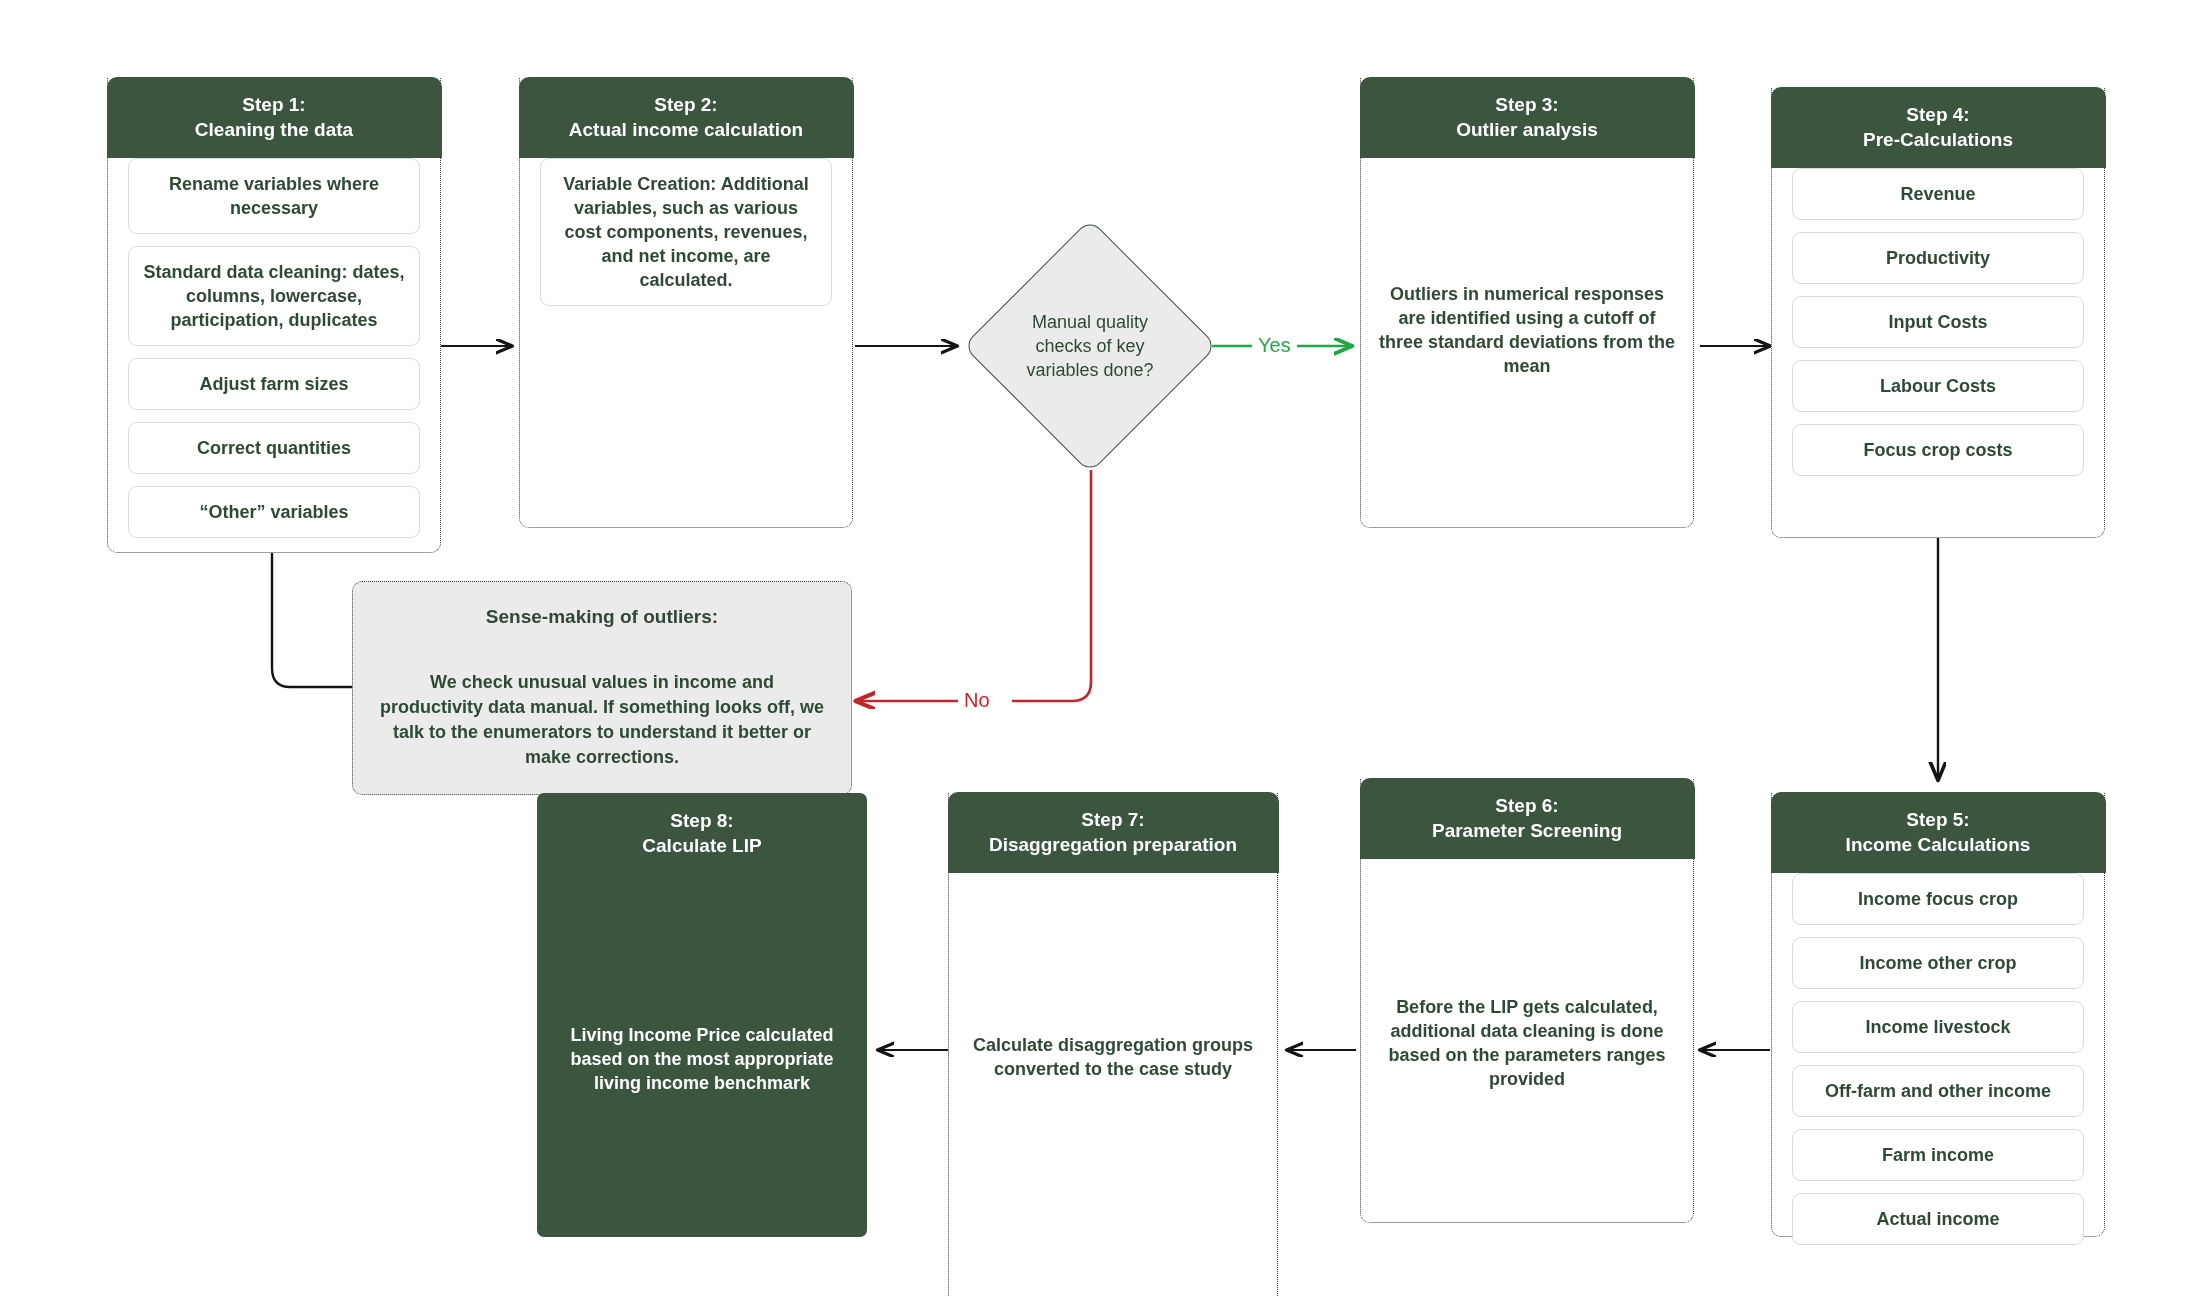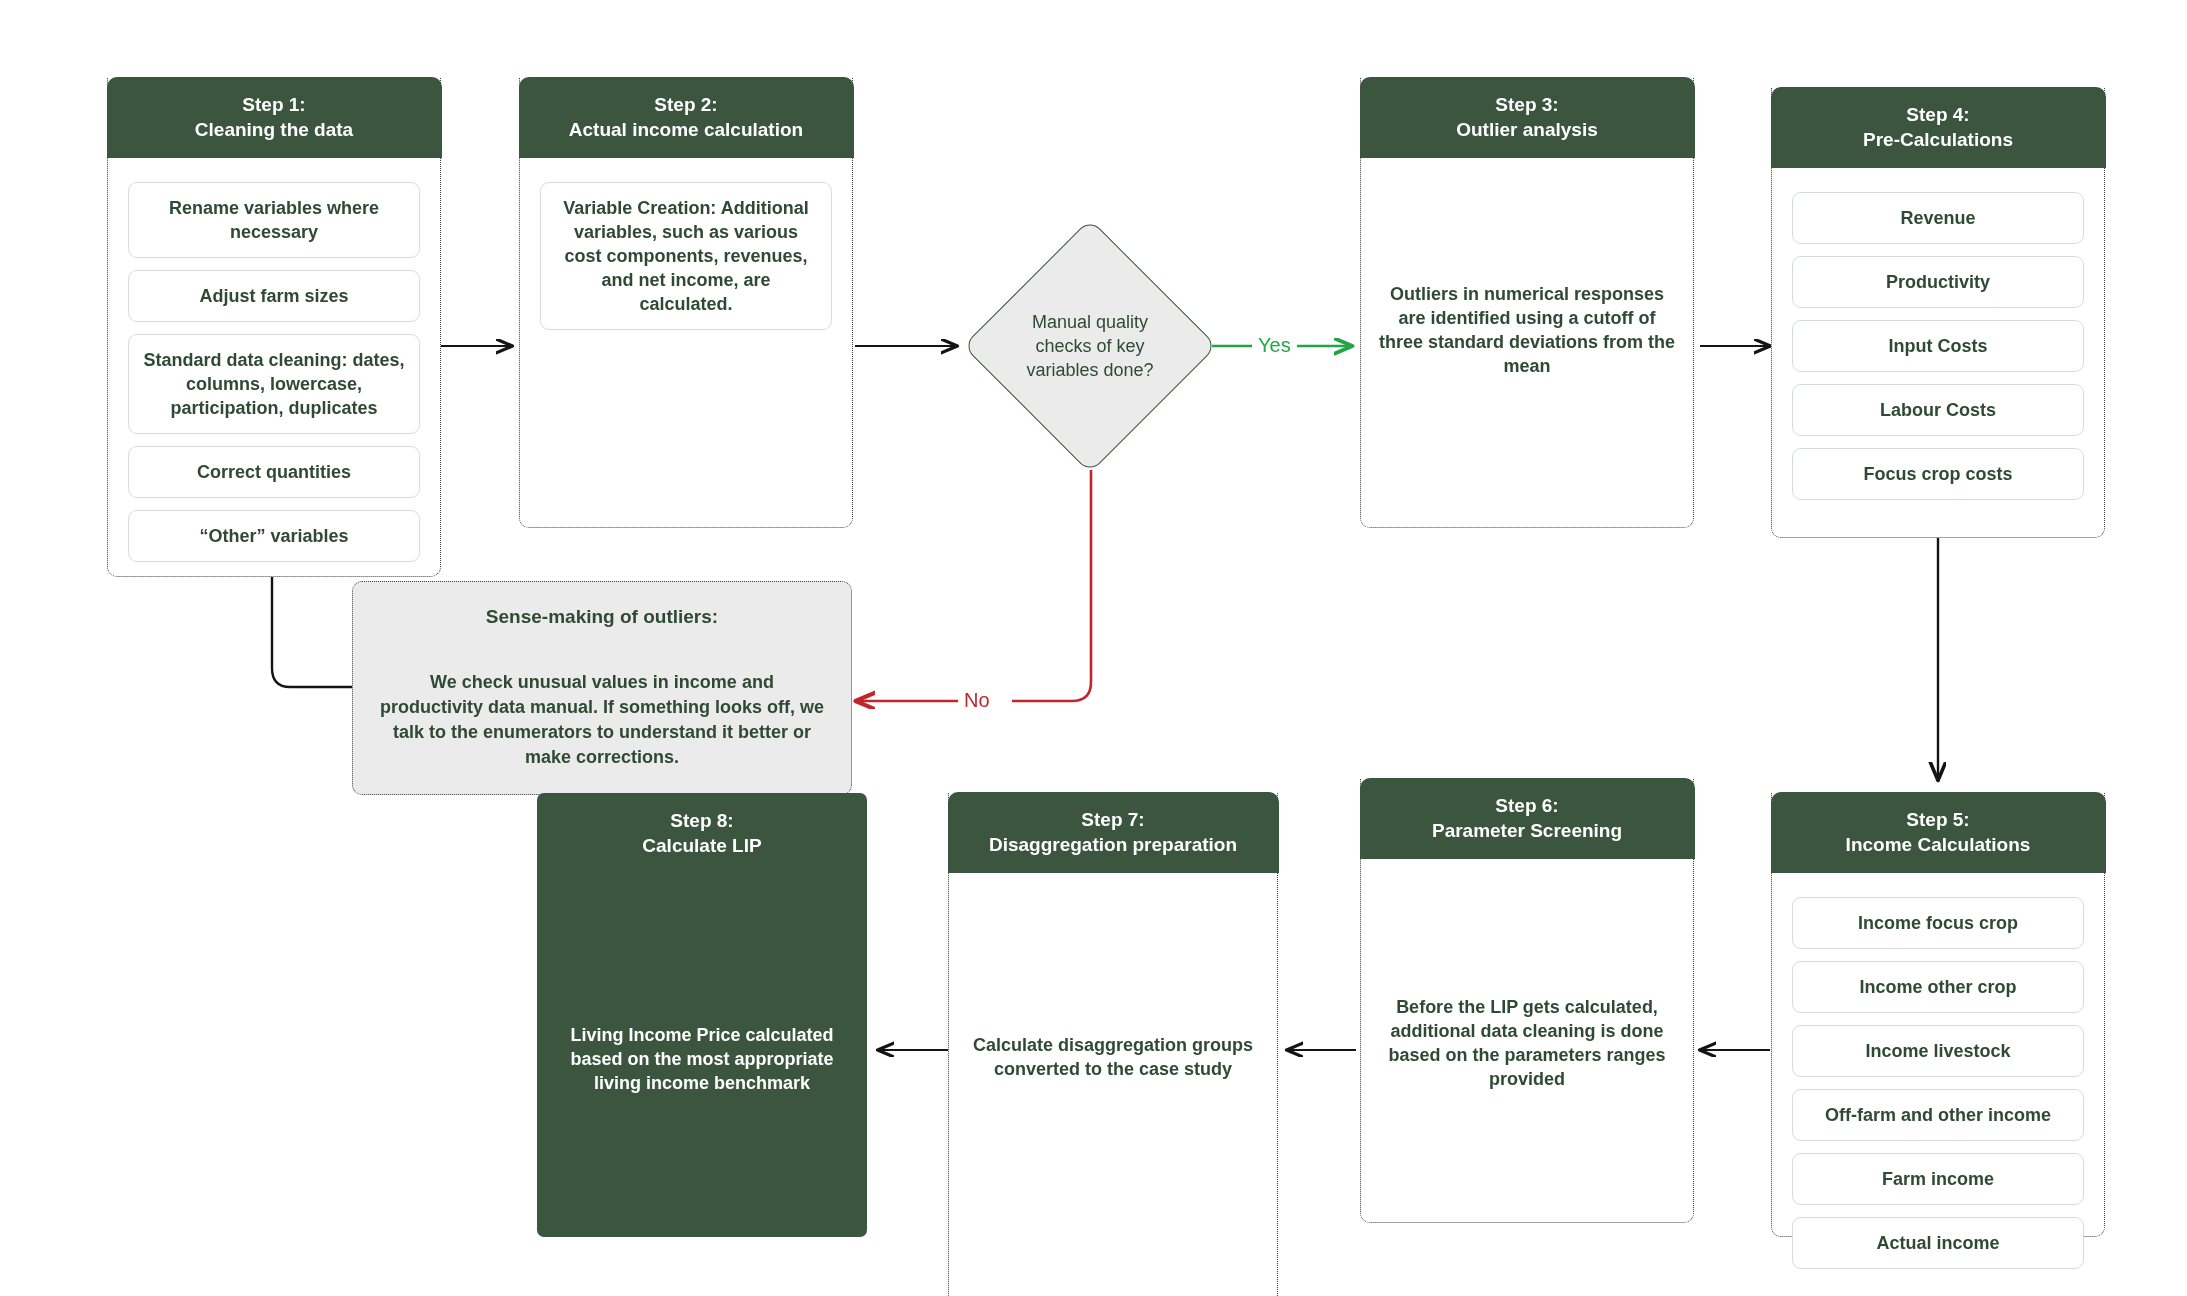--- a/index.html
+++ b/index.html
@@ -35,21 +35,21 @@
     font-weight: bold;
     line-height: 25px;
     text-align: center;
     padding: 15px 8px 16px;
     border-radius: 10px 10px 0 0;
     margin: -1.5px -1.5px 0 -1.5px;
     position: relative;
     white-space: pre-line;
   }
   .step-body {
-    padding: 24px 20px 14px;
+    padding: 0 20px 14px;
   }
   .pill {
     box-sizing: border-box;
     border: 1px solid #d8dcd8;
     border-radius: 9px;
     background: #ffffff;
     color: #2f4a34;
     font-size: 18px;
     font-weight: bold;
     line-height: 24px;
@@ -181,22 +181,22 @@
     <path d="M1356,1050 L1287,1050" fill="none" stroke="#141414" stroke-width="2.2" marker-end="url(#arrowBlack)"></path>
 
     <path d="M948,1050 L878,1050" fill="none" stroke="#141414" stroke-width="2.2" marker-end="url(#arrowBlack)"></path>
   </svg>
 
   <div class="step" style="left:107px; top:78px; width:334px;">
     <div class="step-hdr">Step 1:
 Cleaning the data</div>
     <div class="step-body">
       <div class="pill tall">Rename variables where necessary</div>
+      <div class="pill tall">Standard data cleaning: dates, columns, lowercase, participation, duplicates</div>
       <div class="pill">Adjust farm sizes</div>
-      <div class="pill tall">Standard data cleaning: dates, columns, lowercase, participation, duplicates</div>
       <div class="pill">Correct quantities</div>
       <div class="pill" style="margin-bottom:0;">“Other” variables</div>
     </div>
   </div>
 
   <div class="step" style="left:519px; top:78px; width:334px; height:450px;">
     <div class="step-hdr">Step 2:
 Actual income calculation</div>
     <div class="step-body">
       <div class="pill tall">Variable Creation: Additional variables, such as various cost components, revenues, and net income, are calculated.</div>

